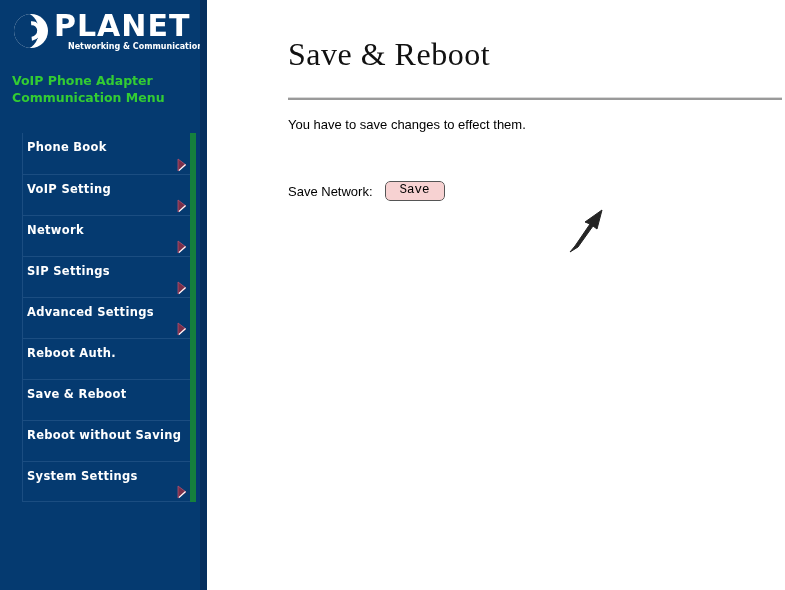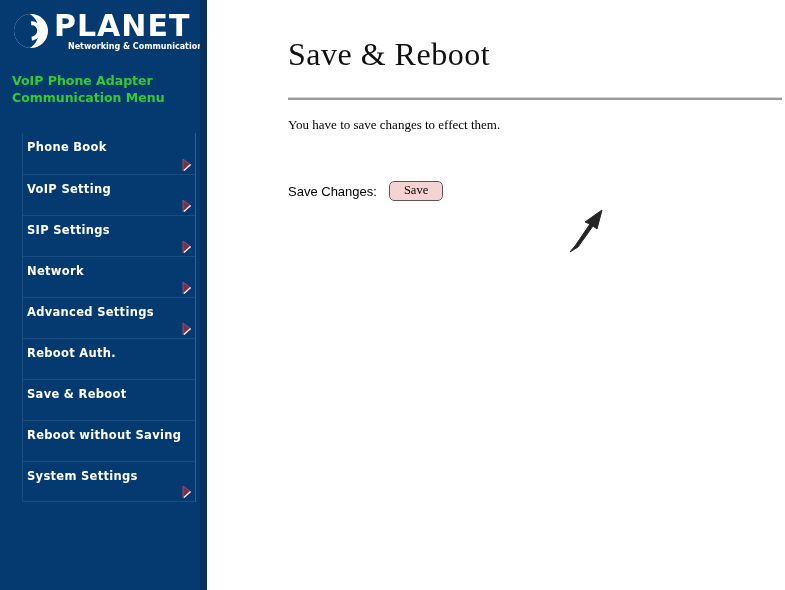--- a/index.html
+++ b/index.html
@@ -123,21 +123,21 @@
   }
   .side-title .l2 { display: block; }
 
   
   #menu {
     position: absolute;
     left: 22px;
     top: 133px;
     width: 174px;
     border-left: 1px solid #1b4d81;
-    border-right: 1px solid #15803d;
+    border-right: 6px solid #15803d;
     box-sizing: border-box;
   }
   .menu-item {
     position: relative;
     height: 41px;
     border-top: 1px solid #1b4d81;
     box-sizing: border-box;
   }
   .menu-item:first-child { border-top: none; }
   .menu-item:last-child { border-bottom: 1px solid #1b4d81; }
@@ -186,42 +186,42 @@
     top: 97px;
     width: 494px;
     height: 2px;
     background: #9a9a9a;
     border-top: 1px solid #d8d8d8;
   }
   #intro-text {
     position: absolute;
     left: 81px;
     top: 117px;
-    font-family: Liberation Serif, serif;
+    font-family: Liberation Sans, sans-serif;
     font-size: 13px;
     color: #000000;
     white-space: nowrap;
     text-align: right;
   }
   #save-row {
     position: absolute;
     left: 81px;
     top: 181px;
     display: flex;
     align-items: center;
   }
   #save-label {
     font-family: "Liberation Sans", sans-serif;
     font-size: 13px;
     color: #000000;
     white-space: nowrap;
     margin-right: 12px;
   }
   #save-button {
-    font-family: Liberation Serif, serif;
+    font-family: Liberation Mono, monospace;
     font-size: 12.5px;
     color: #000000;
     background: #f7d2d2;
     border: 1px solid #555555;
     outline: 1px solid #ffffff;
     padding: 1px 14px 2px 14px;
     line-height: 15px;
     cursor: pointer;
     border-radius: 5px;
   }
@@ -270,30 +270,30 @@
         <div class="menu-item">
           <span class="menu-label">VoIP Setting</span>
           <span class="menu-arrow">
             <svg width="14" height="14" viewBox="0 0 14 14">
               <path d="M3 1 L11 7 L3 13 Z" fill="#7a2f4a" stroke="#b05070" stroke-width="0.8"></path>
               <path d="M4 12.5 L10.5 6.5" stroke="#ffffff" stroke-width="1.1" fill="none"></path>
             </svg>
           </span>
         </div>
         <div class="menu-item">
+          <span class="menu-label">Network</span>
+          <span class="menu-arrow">
+            <svg width="14" height="14" viewBox="0 0 14 14">
+              <path d="M3 1 L11 7 L3 13 Z" fill="#7a2f4a" stroke="#b05070" stroke-width="0.8"></path>
+              <path d="M4 12.5 L10.5 6.5" stroke="#ffffff" stroke-width="1.1" fill="none"></path>
+            </svg>
+          </span>
+        </div>
+        <div class="menu-item">
           <span class="menu-label">SIP Settings</span>
-          <span class="menu-arrow">
-            <svg width="14" height="14" viewBox="0 0 14 14">
-              <path d="M3 1 L11 7 L3 13 Z" fill="#7a2f4a" stroke="#b05070" stroke-width="0.8"></path>
-              <path d="M4 12.5 L10.5 6.5" stroke="#ffffff" stroke-width="1.1" fill="none"></path>
-            </svg>
-          </span>
-        </div>
-        <div class="menu-item">
-          <span class="menu-label">Network</span>
           <span class="menu-arrow">
             <svg width="14" height="14" viewBox="0 0 14 14">
               <path d="M3 1 L11 7 L3 13 Z" fill="#7a2f4a" stroke="#b05070" stroke-width="0.8"></path>
               <path d="M4 12.5 L10.5 6.5" stroke="#ffffff" stroke-width="1.1" fill="none"></path>
             </svg>
           </span>
         </div>
         <div class="menu-item">
           <span class="menu-label">Advanced Settings</span>
           <span class="menu-arrow">
@@ -326,21 +326,21 @@
 
   <div id="main">
 
     <div id="page-title">Save &amp; Reboot</div>
 
     <div id="divider"></div>
 
     <div id="intro-text">You have to save changes to effect them.</div>
 
     <div id="save-row">
-      <span id="save-label">Save Changes:</span>
+      <span id="save-label">Save Network:</span>
       <button id="save-button">Save</button>
     </div>
 
     <div id="pointer">
       <svg width="44" height="48" viewBox="0 0 44 48">
         <path d="M40 2 L23 14 L28 16 L13 38 L8 44 L16 39 L31 18 L35 21 Z" fill="#252525" stroke="#252525" stroke-width="1" stroke-linejoin="round"></path>
       </svg>
     </div>
 
   </div>

